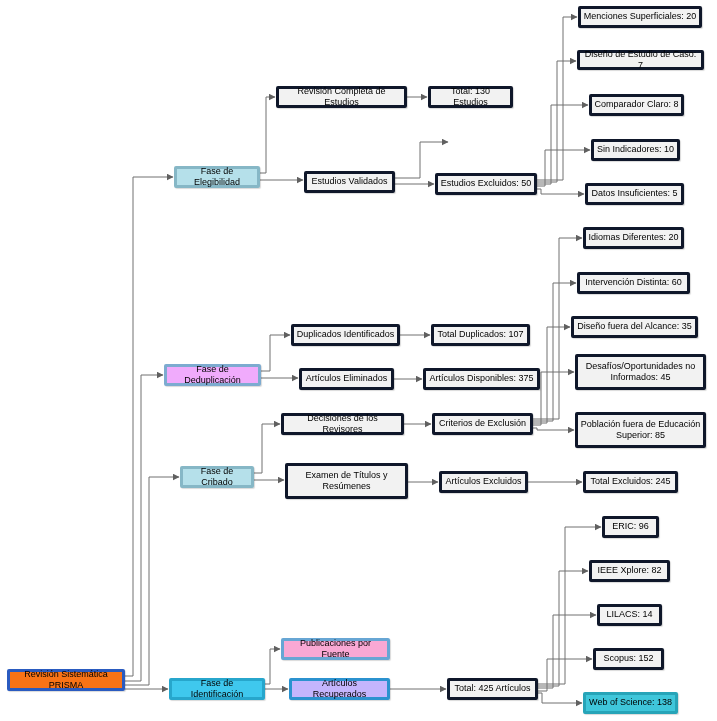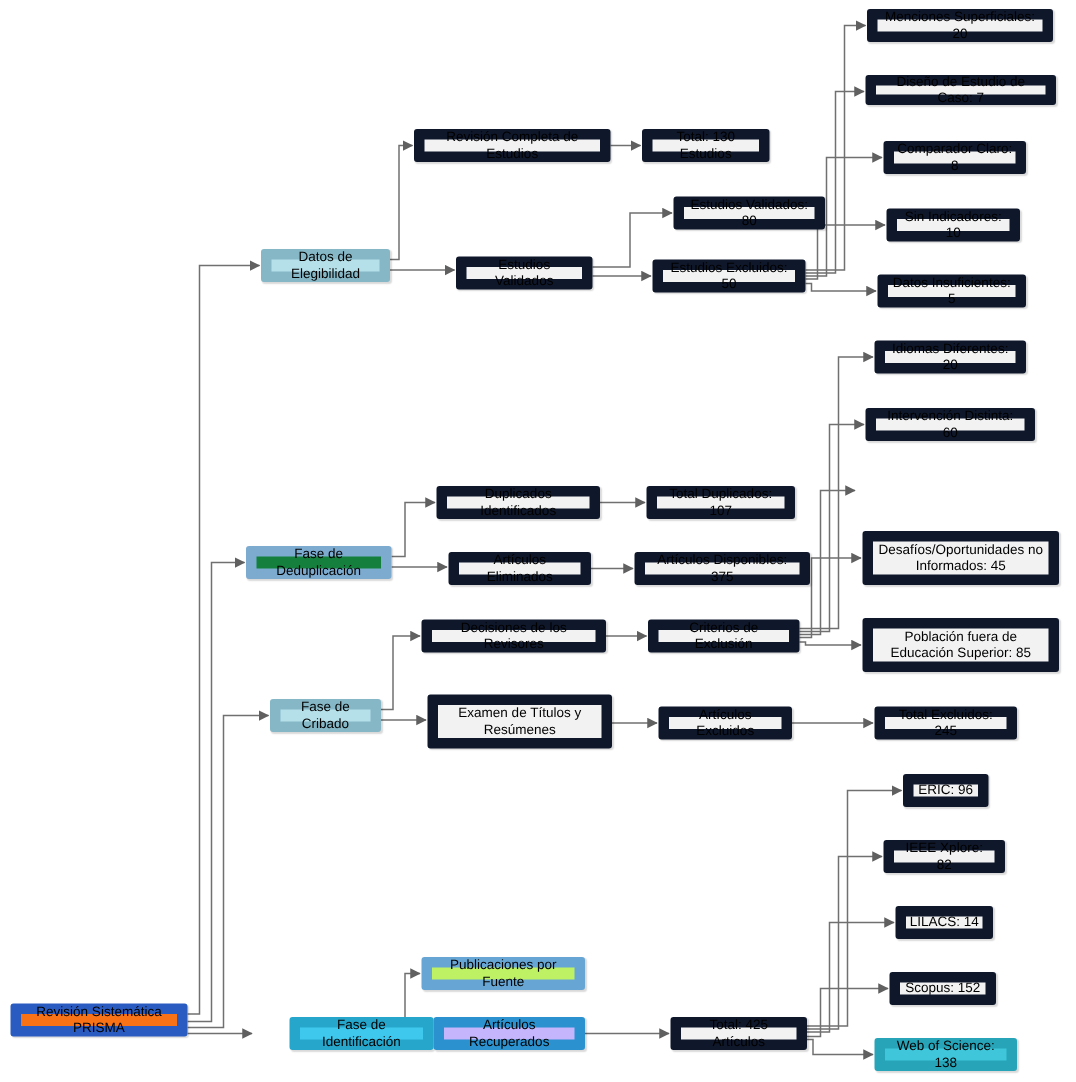--- a/index.html
+++ b/index.html
@@ -9,29 +9,29 @@
     background:#ffffff;
     font-family:"Liberation Sans", sans-serif;
     overflow:hidden;
   }
   #edges{position:absolute;left:0;top:0;width:717px;height:721px;}
   .node{
     position:absolute;
     display:flex;align-items:center;justify-content:center;
     text-align:center;
     font-size:9px;line-height:1.25;color:#000;
-    background:#f2f2f2;border:7px solid #0f172a;border-radius:2px;
+    background:#f2f2f2;border:3px solid #0f172a;border-radius:2px;
     padding:1px 2px;box-sizing:border-box;
     box-shadow:1px 1px 1px rgba(0,0,0,0.15);
   }
   .c-root{background:#f97316;border-color:#2a5bc0;}
   .c-phase-teal{background:#b5e0ea;border-color:#86b7c6;}
-  .c-phase-blue{background:#15803d;border-color:#7dabd0;}
-  .c-cyan{background:#3fc8ee;border-color:#27a6cc;margin-left:24px;}
-  .c-blue-light{background:#bef264;border-color:#67a6d4;}
+  .c-phase-blue{background:#f0abfc;border-color:#7dabd0;}
+  .c-cyan{background:#3fc8ee;border-color:#27a6cc;}
+  .c-blue-light{background:#f9a8d4;border-color:#67a6d4;}
   .c-blue-mid{background:#c4b5fd;border-color:#2b92cf;}
   .c-teal{background:#3fc6da;border-color:#27a4b8;}
   .edge{fill:none;stroke:#707070;stroke-width:1;}
 </style>
 </head>
 <body>
 
 <div id="canvas">
 
   <svg id="edges" xmlns="http://www.w3.org/2000/svg">
@@ -73,43 +73,43 @@
     <path class="edge" marker-end="url(#arrow)" d="M390 689 H446"></path>
     <path class="edge" marker-end="url(#arrow)" d="M538 684 H565 V527 H601"></path>
     <path class="edge" marker-end="url(#arrow)" d="M538 686 H559 V571 H588"></path>
     <path class="edge" marker-end="url(#arrow)" d="M538 688 H553 V615 H596"></path>
     <path class="edge" marker-end="url(#arrow)" d="M538 691 H547 V659 H592"></path>
     <path class="edge" marker-end="url(#arrow)" d="M538 693 H542 V703 H582"></path>
   </svg>
 
   <div class="node c-root" style="left:7px;top:669px;width:118px;height:22px">Revisión Sistemática PRISMA</div>
 
-  <div class="node c-phase-teal" style="left:174px;top:166px;width:86px;height:22px">Datos de Elegibilidad</div>
+  <div class="node c-phase-teal" style="left:174px;top:166px;width:86px;height:22px">Fase de Elegibilidad</div>
   <div class="node" style="left:276px;top:86px;width:131px;height:22px">Revisión Completa de Estudios</div>
   <div class="node" style="left:428px;top:86px;width:85px;height:22px">Total: 130 Estudios</div>
   <div class="node" style="left:304px;top:171px;width:91px;height:22px">Estudios Validados</div>
-  <div class="node" style="left:449px;top:131px;width:101px;height:22px">Estudios Validados: 80</div>
   <div class="node" style="left:435px;top:173px;width:102px;height:22px">Estudios Excluidos: 50</div>
   <div class="node" style="left:578px;top:6px;width:124px;height:22px">Menciones Superficiales: 20</div>
   <div class="node" style="left:577px;top:50px;width:127px;height:20px">Diseño de Estudio de Caso: 7</div>
   <div class="node" style="left:589px;top:94px;width:95px;height:22px">Comparador Claro: 8</div>
   <div class="node" style="left:591px;top:139px;width:89px;height:22px">Sin Indicadores: 10</div>
   <div class="node" style="left:585px;top:183px;width:99px;height:22px">Datos Insuficientes: 5</div>
 
   <div class="node c-phase-blue" style="left:164px;top:364px;width:97px;height:22px">Fase de Deduplicación</div>
   <div class="node" style="left:291px;top:324px;width:109px;height:22px">Duplicados Identificados</div>
   <div class="node" style="left:431px;top:324px;width:99px;height:22px">Total Duplicados: 107</div>
   <div class="node" style="left:299px;top:368px;width:95px;height:22px">Artículos Eliminados</div>
   <div class="node" style="left:423px;top:368px;width:117px;height:22px">Artículos Disponibles: 375</div>
 
   <div class="node c-phase-teal" style="left:180px;top:466px;width:74px;height:22px">Fase de Cribado</div>
   <div class="node" style="left:281px;top:413px;width:123px;height:22px">Decisiones de los Revisores</div>
   <div class="node" style="left:432px;top:413px;width:101px;height:22px">Criterios de Exclusión</div>
   <div class="node" style="left:583px;top:227px;width:101px;height:22px">Idiomas Diferentes: 20</div>
   <div class="node" style="left:577px;top:272px;width:113px;height:22px">Intervención Distinta: 60</div>
+  <div class="node" style="left:571px;top:316px;width:127px;height:22px">Diseño fuera del Alcance: 35</div>
   <div class="node" style="left:575px;top:354px;width:131px;height:36px">Desafíos/Oportunidades no Informados: 45</div>
   <div class="node" style="left:575px;top:412px;width:131px;height:36px">Población fuera de Educación Superior: 85</div>
   <div class="node" style="left:285px;top:463px;width:123px;height:36px">Examen de Títulos y Resúmenes</div>
   <div class="node" style="left:439px;top:471px;width:89px;height:22px">Artículos Excluidos</div>
   <div class="node" style="left:583px;top:471px;width:95px;height:22px">Total Excluidos: 245</div>
 
   <div class="node c-cyan" style="left:169px;top:678px;width:96px;height:22px">Fase de Identificación</div>
   <div class="node c-blue-light" style="left:281px;top:638px;width:109px;height:22px">Publicaciones por Fuente</div>
   <div class="node c-blue-mid" style="left:289px;top:678px;width:101px;height:22px">Artículos Recuperados</div>
   <div class="node" style="left:447px;top:678px;width:91px;height:22px">Total: 425 Artículos</div>

